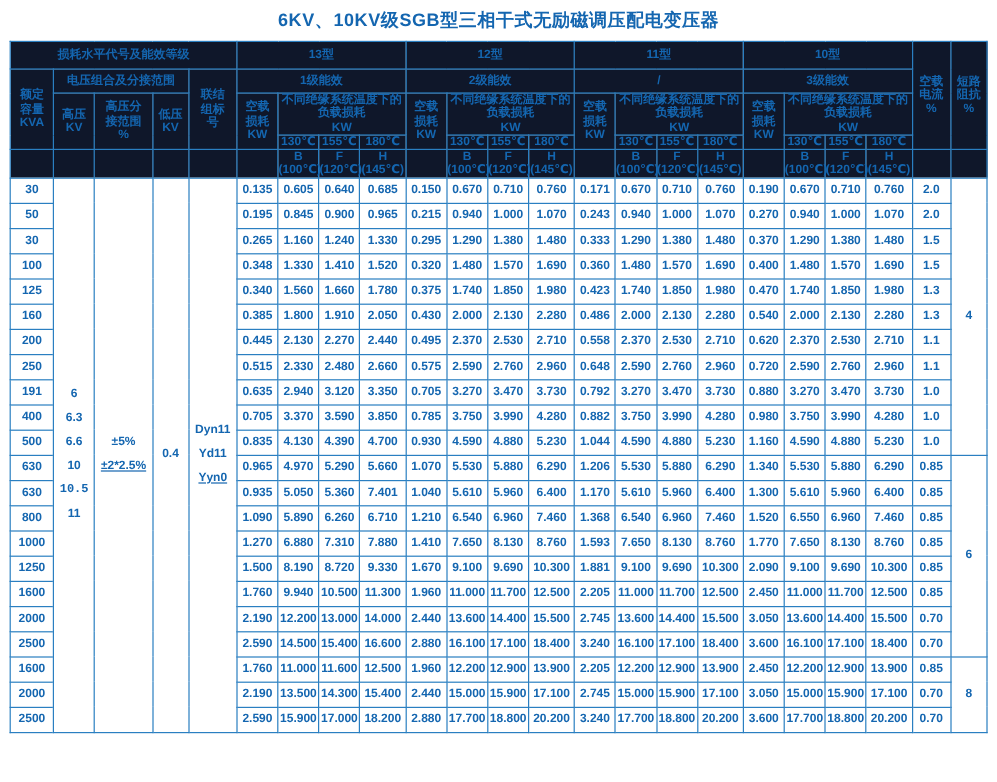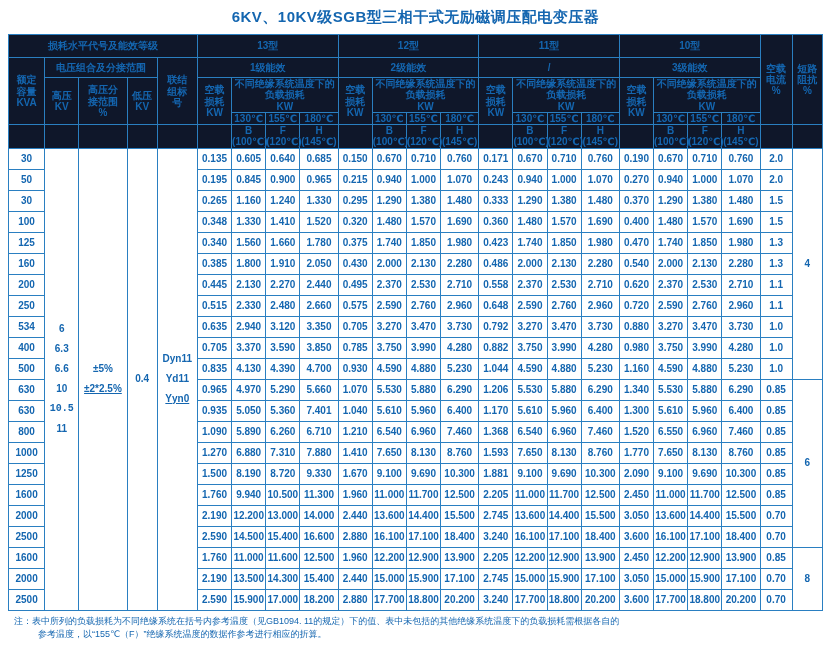--- a/index.html
+++ b/index.html
@@ -429,21 +429,21 @@
           <td class="cellnum ">2.590</td>
           <td class="cellnum ">2.760</td>
           <td class="cellnum ">2.960</td>
           <td class="cellnum ">0.720</td>
           <td class="cellnum ">2.590</td>
           <td class="cellnum ">2.760</td>
           <td class="cellnum ">2.960</td>
           <td class="cellnum ">1.1</td>
         </tr>
         <tr>
-          <td class="cellnum ">534</td>
+          <td class="cellnum ">191</td>
           <td class="cellnum ">0.635</td>
           <td class="cellnum ">2.940</td>
           <td class="cellnum ">3.120</td>
           <td class="cellnum ">3.350</td>
           <td class="cellnum ">0.705</td>
           <td class="cellnum ">3.270</td>
           <td class="cellnum ">3.470</td>
           <td class="cellnum ">3.730</td>
           <td class="cellnum ">0.792</td>
           <td class="cellnum ">3.270</td>
@@ -713,18 +713,14 @@
           <td class="cellnum ">20.200</td>
           <td class="cellnum ">3.600</td>
           <td class="cellnum ">17.700</td>
           <td class="cellnum ">18.800</td>
           <td class="cellnum ">20.200</td>
           <td class="cellnum ">0.70</td>
         </tr>
       </tbody>
   </table>
 
-  <div class="note">
-    <span>注：</span><span>表中所列的负载损耗为不同绝缘系统在括号内参考温度（见GB1094. 11的规定）下的值、表中未包括的其他绝缘系统温度下的负载损耗需根据各自的</span><br>
-    <span style="padding-left:24px;display:inline-block">参考温度，以“155℃（F）”绝缘系统温度的数据作参考进行相应的折算。</span>
-  </div>
 
 </div>
 
 </body></html>

